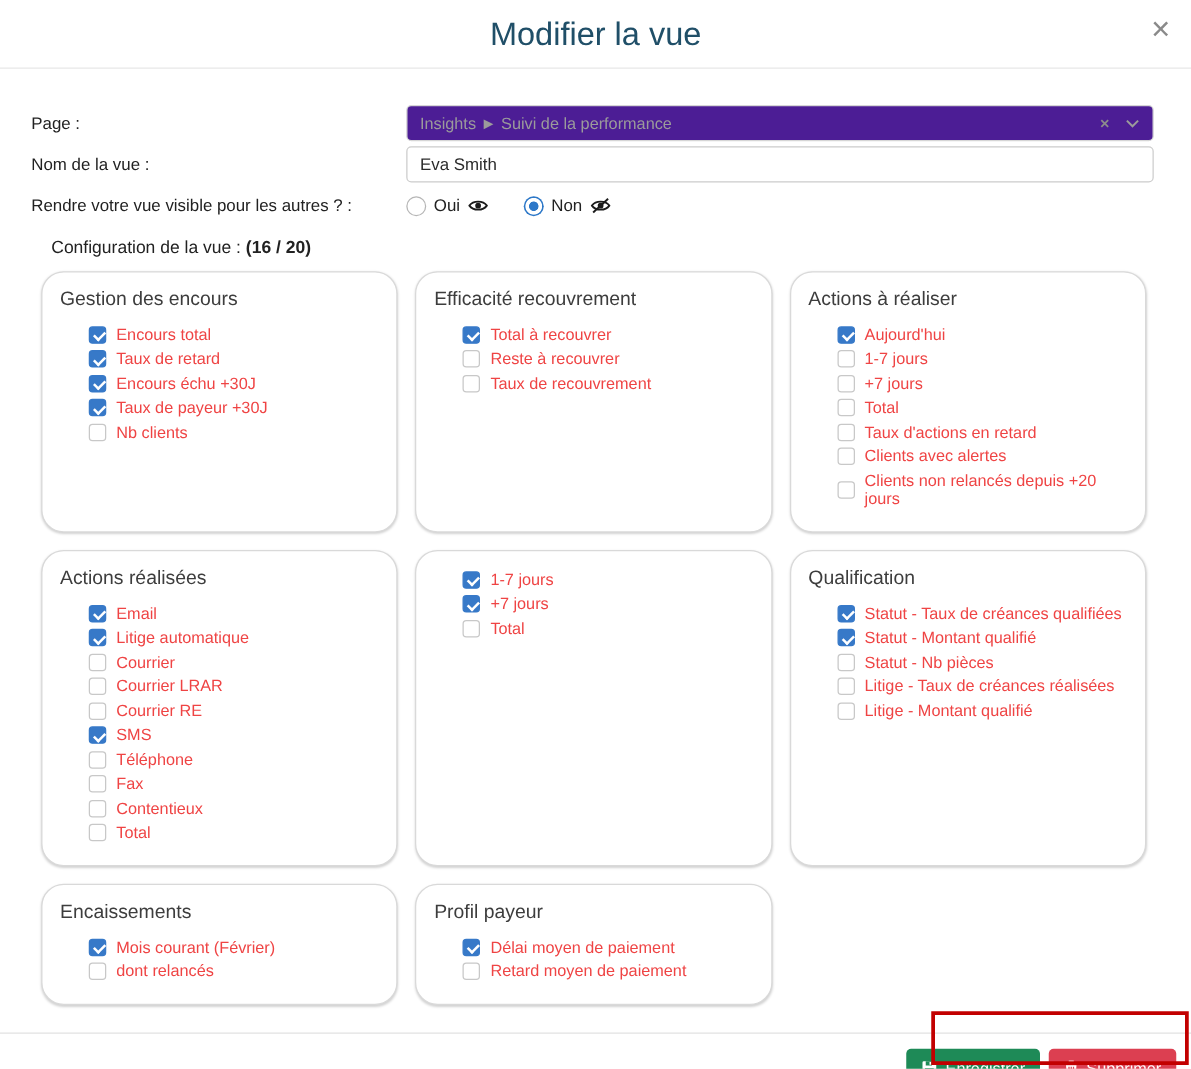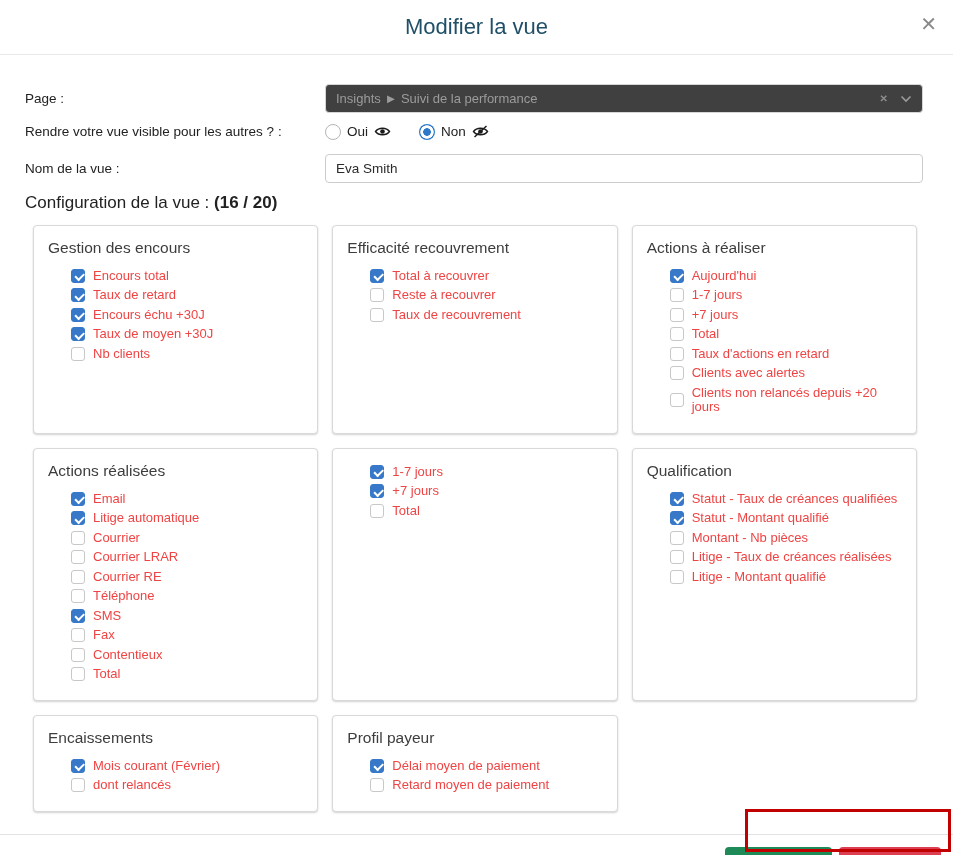--- a/index.html
+++ b/index.html
@@ -1,49 +1,49 @@
 <!DOCTYPE html>
 <html><head>
 <meta charset="utf-8">
 <style>
   * { margin:0; padding:0; box-sizing:border-box; }
   html,body { width:953px; height:855px; background:#fff; font-family:"Liberation Sans", sans-serif; position:relative; overflow:hidden; }
 
   
   .modal-header { height:55px; border-bottom:1px solid #e8e8e8; position:relative; display:flex; align-items:center; justify-content:center; }
-  .modal-title { font-size:22px; color:#204f68; font-weight:400; }
+  .modal-title { font-size:26px; color:#204f68; font-weight:400; }
   .close-x { position:absolute; top:14px; right:16px; font-size:20px; color:#8a8a8a; cursor:pointer; line-height:1; font-weight:400; }
 
   
   .form-area { padding:29px 30px 0 25px; }
   .form-row { display:flex; align-items:center; min-height:29px; margin-bottom:4px;justify-content:center; }
   .form-label { width:300px; flex:0 0 300px; font-size:13.5px; color:#222; }
   .field-col { flex:1; }
 
-  .select-box { height:29px; border:1px solid #d6d6d6; border-radius:4px; display:flex; align-items:center; padding:0 10px; background:#404040; cursor:pointer; }
+  .select-box { height:29px; border:1px solid #d6d6d6; border-radius:4px; display:flex; align-items:center; padding:0 10px; background:#4c1d95; cursor:pointer; }
   .select-value { flex:1; font-size:13px; color:#9b9b9b; }
   .select-clear { font-size:10px; font-weight:bold; color:#8c8c8c; margin-right:12px; cursor:pointer; }
   .select-caret { display:flex; align-items:center; cursor:pointer; }
 
   .text-input { width:100%; height:29px; border:1px solid #ccc; border-radius:4px; padding:0 10px; font-size:13.5px; color:#2b2b2b; font-family:"Liberation Sans", sans-serif; outline:none; }
 
   .row-radios { margin-bottom:8px; }
   .radio-group { display:flex; align-items:center; gap:28px; }
   .radio-opt { display:flex; align-items:center; gap:6px; cursor:pointer; }
   .rad { width:16px; height:16px; border-radius:50%; border:1px solid #b6b6b6; background:#fff; display:inline-block; }
   .rad.checked { border:none; background:radial-gradient(circle at center, #2d78c8 0 31%, #ffffff 36% 56%, #2d78c8 62% 100%); }
   .radio-text { font-size:13.5px; color:#222; }
   .eye-svg { display:block; }
 
-  .config-row { margin:10px 0 0 0; font-size:17px; color:#222; }
+  .config-row { margin:10px 0 0 16px; font-size:14px; color:#222; }
   .config-count { font-weight:bold; }
 
   
   .panels-grid { display:grid; grid-template-columns:repeat(3, 1fr); gap:14px; margin:12px 36px 0 33px; }
-  .panel { border:1px solid #d9d9d9; border-radius:4px; background:#fff; box-shadow:0 1px 2px rgba(0,0,0,0.18); padding:13px 12px 16px 12px; }
+  .panel { border:1px solid #d9d9d9; border-radius:18px; background:#fff; box-shadow:0 1px 2px rgba(0,0,0,0.18); padding:13px 12px 16px 12px; }
   .panel-title { font-size:15.5px; color:#3d3d3d; font-weight:400; margin-bottom:9px; padding-left:2px; }
   .item { display:flex; align-items:center; gap:8px; padding:2.5px 0; margin-left:25px; }
   .cb { width:14px; height:14px; border-radius:3px; border:1px solid #c8c8c8; background:#fff; flex:0 0 14px; position:relative; }
   .cb.checked { background:#3779c8; border-color:#3779c8; }
   .cb.checked::after { content:""; position:absolute; left:3px; top:3.5px; width:7px; height:3.5px; border-left:2px solid #fff; border-bottom:2px solid #fff; transform:rotate(-45deg); }
   .cb-label { font-size:13px; color:#ef4444; line-height:14.5px; }
 
   
   .footer-divider { border-top:1px solid #e2e2e2; margin-top:22px; width:953px; }
   .modal-footer { display:flex; justify-content:flex-end; gap:7px; padding:12px 12px 0 0; }
@@ -66,20 +66,27 @@
     <div class="field-col">
       <div class="select-box">
         <span class="select-value">Insights ► Suivi de la performance</span>
         <span class="select-clear">✕</span>
         <span class="select-caret">
           <svg width="12" height="8" viewBox="0 0 12 8">
               <polyline points="1.5,1.5 6,6 10.5,1.5" fill="none" stroke="#9b9b9b" stroke-width="1.6"></polyline>
             </svg>
         </span>
       </div>
+    </div>
+  </div>
+
+  <div class="form-row">
+    <div class="form-label">Nom de la vue :</div>
+    <div class="field-col">
+      <input class="text-input" type="text" value="Eva Smith" style="">
     </div>
   </div>
 
   <div class="form-row row-radios">
     <div class="form-label">Rendre votre vue visible pour les autres ? :</div>
     <div class="field-col">
       <div class="radio-group">
         <label class="radio-opt">
           <span class="rad"></span>
           <span class="radio-text">Oui</span>
@@ -94,27 +101,20 @@
           <svg class="eye-svg" width="17" height="13" viewBox="0 0 17 13">
             <path d="M1.5 6.5 C4.5 2.2 12.5 2.2 15.5 6.5 C12.5 10.8 4.5 10.8 1.5 6.5 Z" fill="none" stroke="#1b1b1b" stroke-width="1.4"></path>
             <circle cx="8.5" cy="6.5" r="2.3" fill="#1b1b1b"></circle>
             <line x1="2.5" y1="12" x2="14.5" y2="1" stroke="#1b1b1b" stroke-width="1.5"></line>
           </svg>
         </label>
       </div>
     </div>
   </div>
 
-  <div class="form-row">
-    <div class="form-label">Nom de la vue :</div>
-    <div class="field-col">
-      <input class="text-input" type="text" value="Eva Smith" style="">
-    </div>
-  </div>
-
   <div class="config-row">
     <span>Configuration de la vue :</span>
     <span class="config-count">(16 / 20)</span>
   </div>
 </div>
 
 <div class="panels-grid">
     <div class="panel">
     <div class="panel-title">Gestion des encours</div>
     <div>
@@ -125,21 +125,21 @@
         <div class="item">
           <span class="cb checked"></span>
           <span class="cb-label">Taux de retard</span>
         </div>
         <div class="item">
           <span class="cb checked"></span>
           <span class="cb-label">Encours échu +30J</span>
         </div>
         <div class="item">
           <span class="cb checked"></span>
-          <span class="cb-label">Taux de moyen +30J</span>
+          <span class="cb-label">Taux de payeur +30J</span>
         </div>
         <div class="item">
           <span class="cb"></span>
           <span class="cb-label">Nb clients</span>
         </div>
       </div>
   </div>
     <div class="panel">
     <div class="panel-title">Efficacité recouvrement</div>
     <div>
@@ -207,28 +207,28 @@
         </div>
         <div class="item">
           <span class="cb"></span>
           <span class="cb-label">Courrier LRAR</span>
         </div>
         <div class="item">
           <span class="cb"></span>
           <span class="cb-label">Courrier RE</span>
         </div>
         <div class="item">
+          <span class="cb checked"></span>
+          <span class="cb-label">SMS</span>
+        </div>
+        <div class="item">
           <span class="cb"></span>
           <span class="cb-label">Téléphone</span>
         </div>
         <div class="item">
-          <span class="cb checked"></span>
-          <span class="cb-label">SMS</span>
-        </div>
-        <div class="item">
           <span class="cb"></span>
           <span class="cb-label">Fax</span>
         </div>
         <div class="item">
           <span class="cb"></span>
           <span class="cb-label">Contentieux</span>
         </div>
         <div class="item">
           <span class="cb"></span>
           <span class="cb-label">Total</span>
@@ -257,21 +257,21 @@
         <div class="item">
           <span class="cb checked"></span>
           <span class="cb-label">Statut - Taux de créances qualifiées</span>
         </div>
         <div class="item">
           <span class="cb checked"></span>
           <span class="cb-label">Statut - Montant qualifié</span>
         </div>
         <div class="item">
           <span class="cb"></span>
-          <span class="cb-label">Montant - Nb pièces</span>
+          <span class="cb-label">Statut - Nb pièces</span>
         </div>
         <div class="item">
           <span class="cb"></span>
           <span class="cb-label">Litige - Taux de créances réalisées</span>
         </div>
         <div class="item">
           <span class="cb"></span>
           <span class="cb-label">Litige - Montant qualifié</span>
         </div>
       </div>

